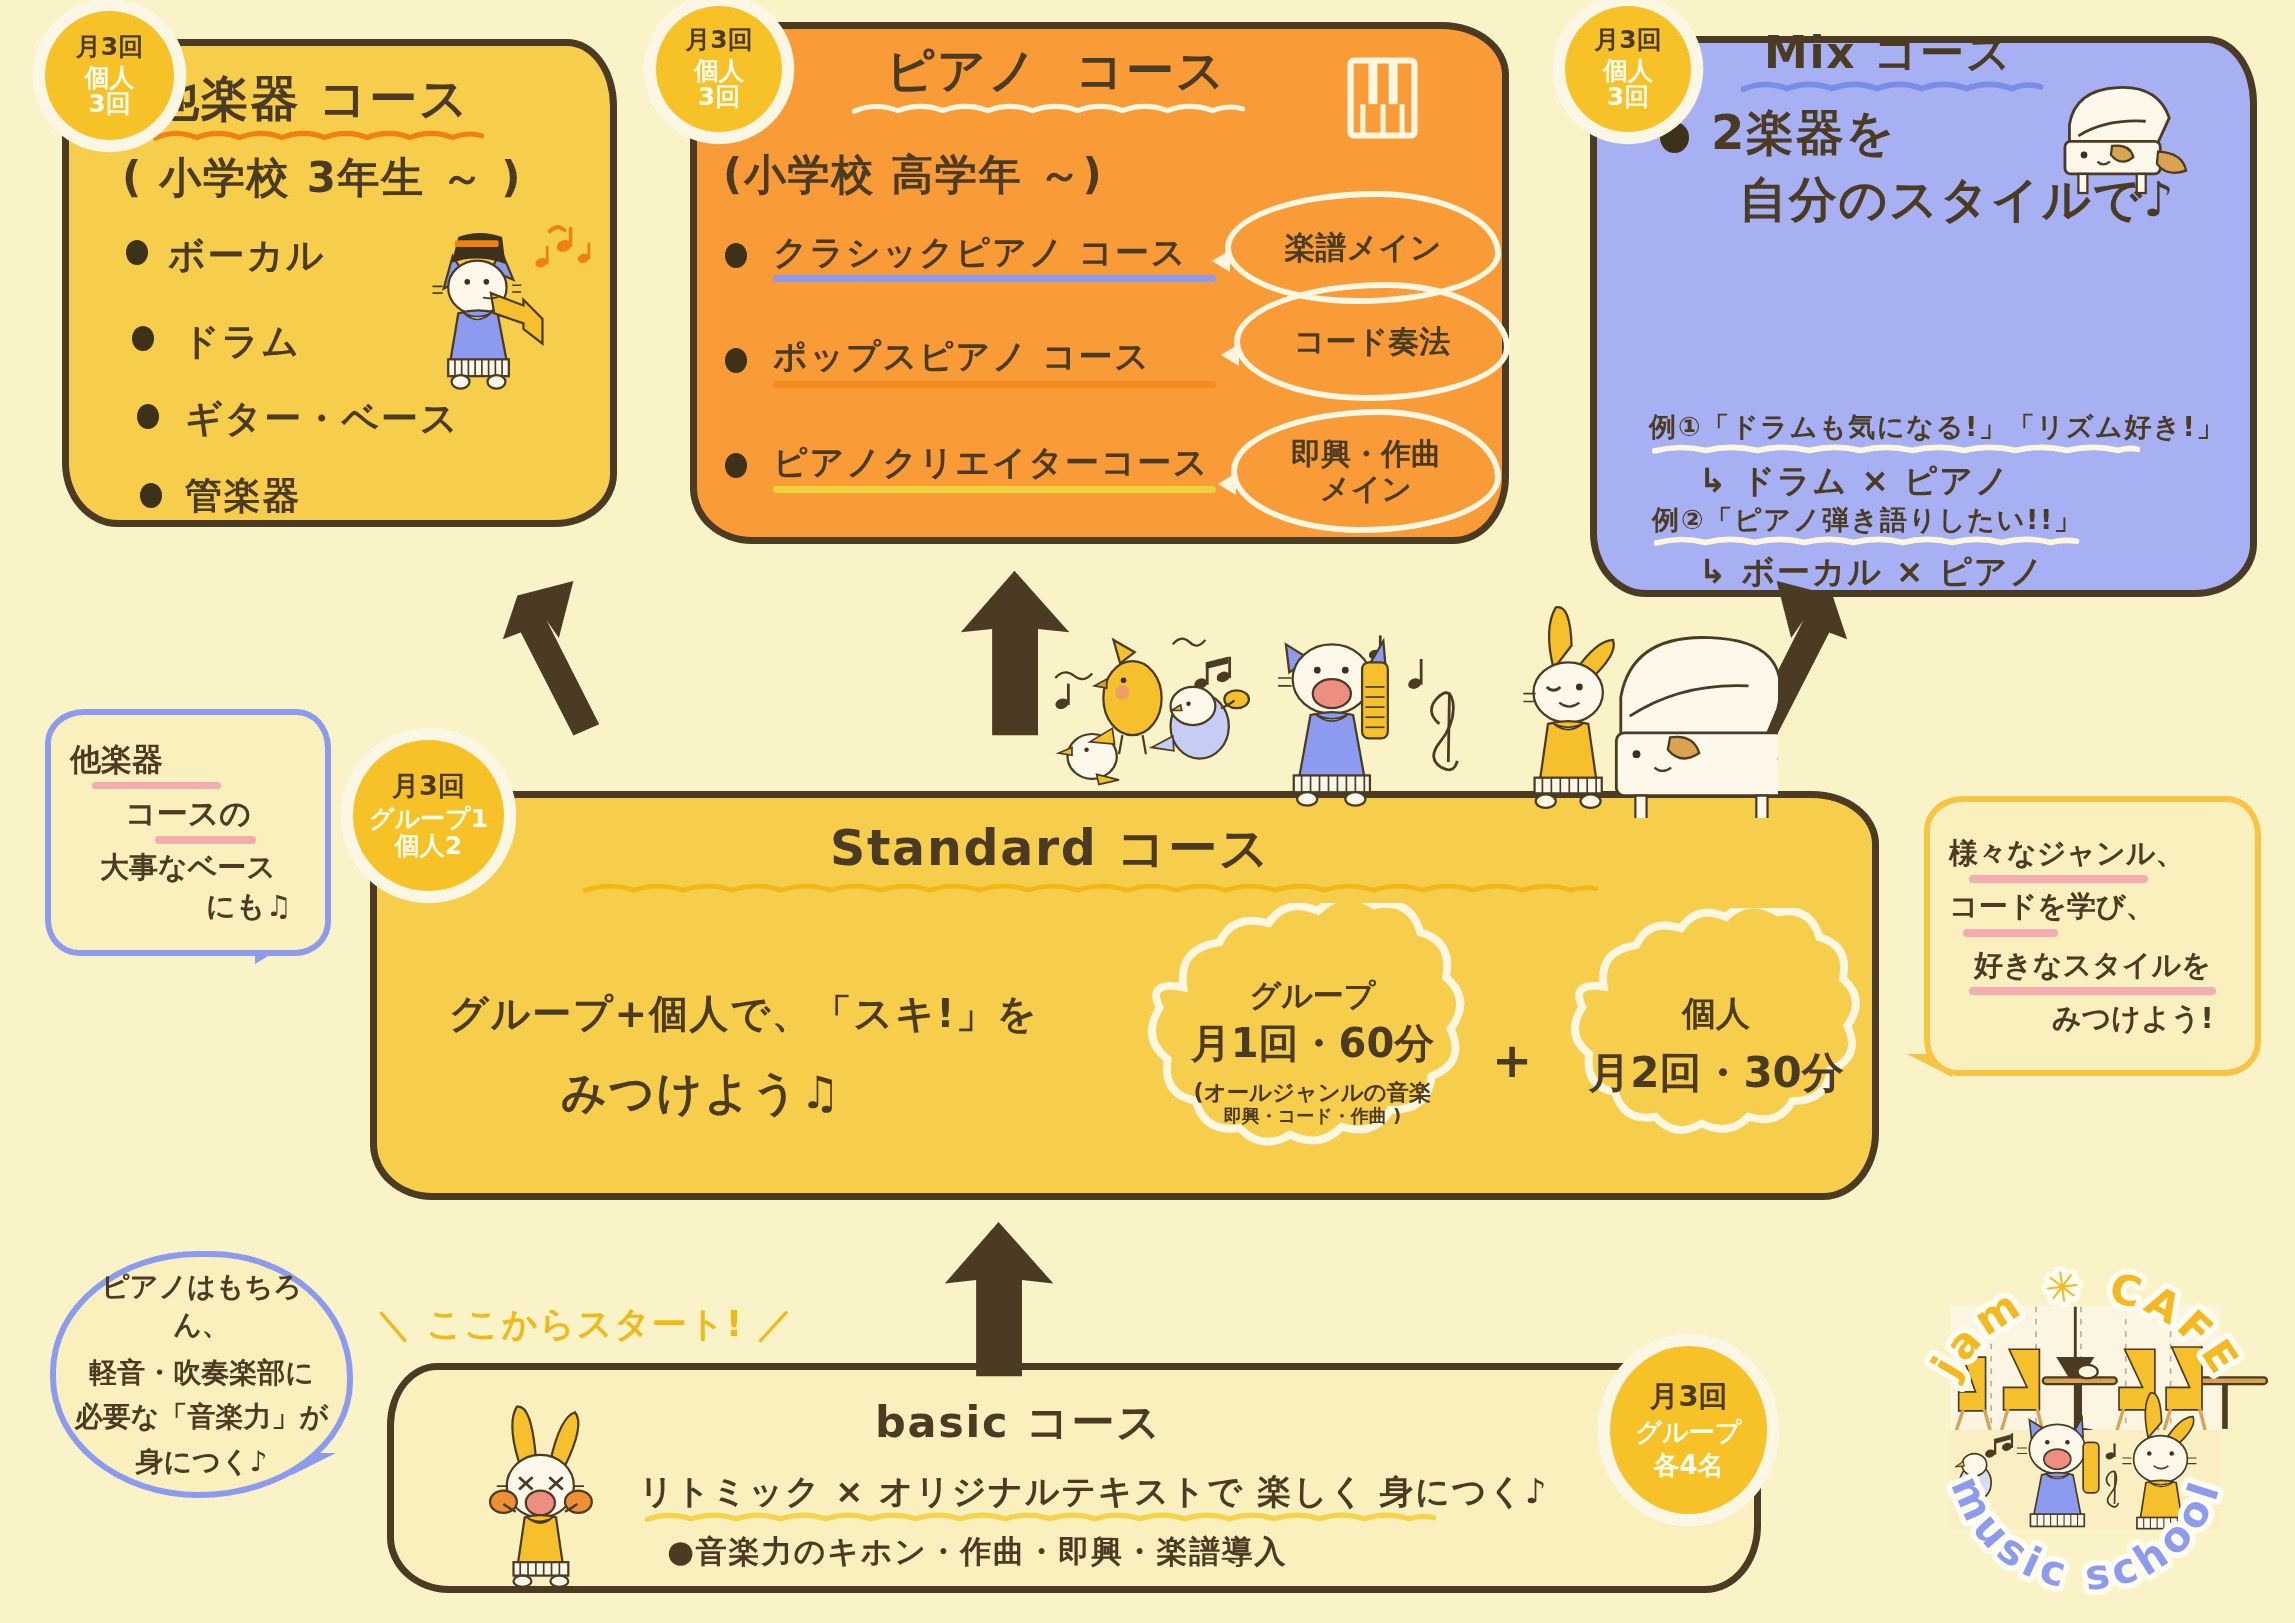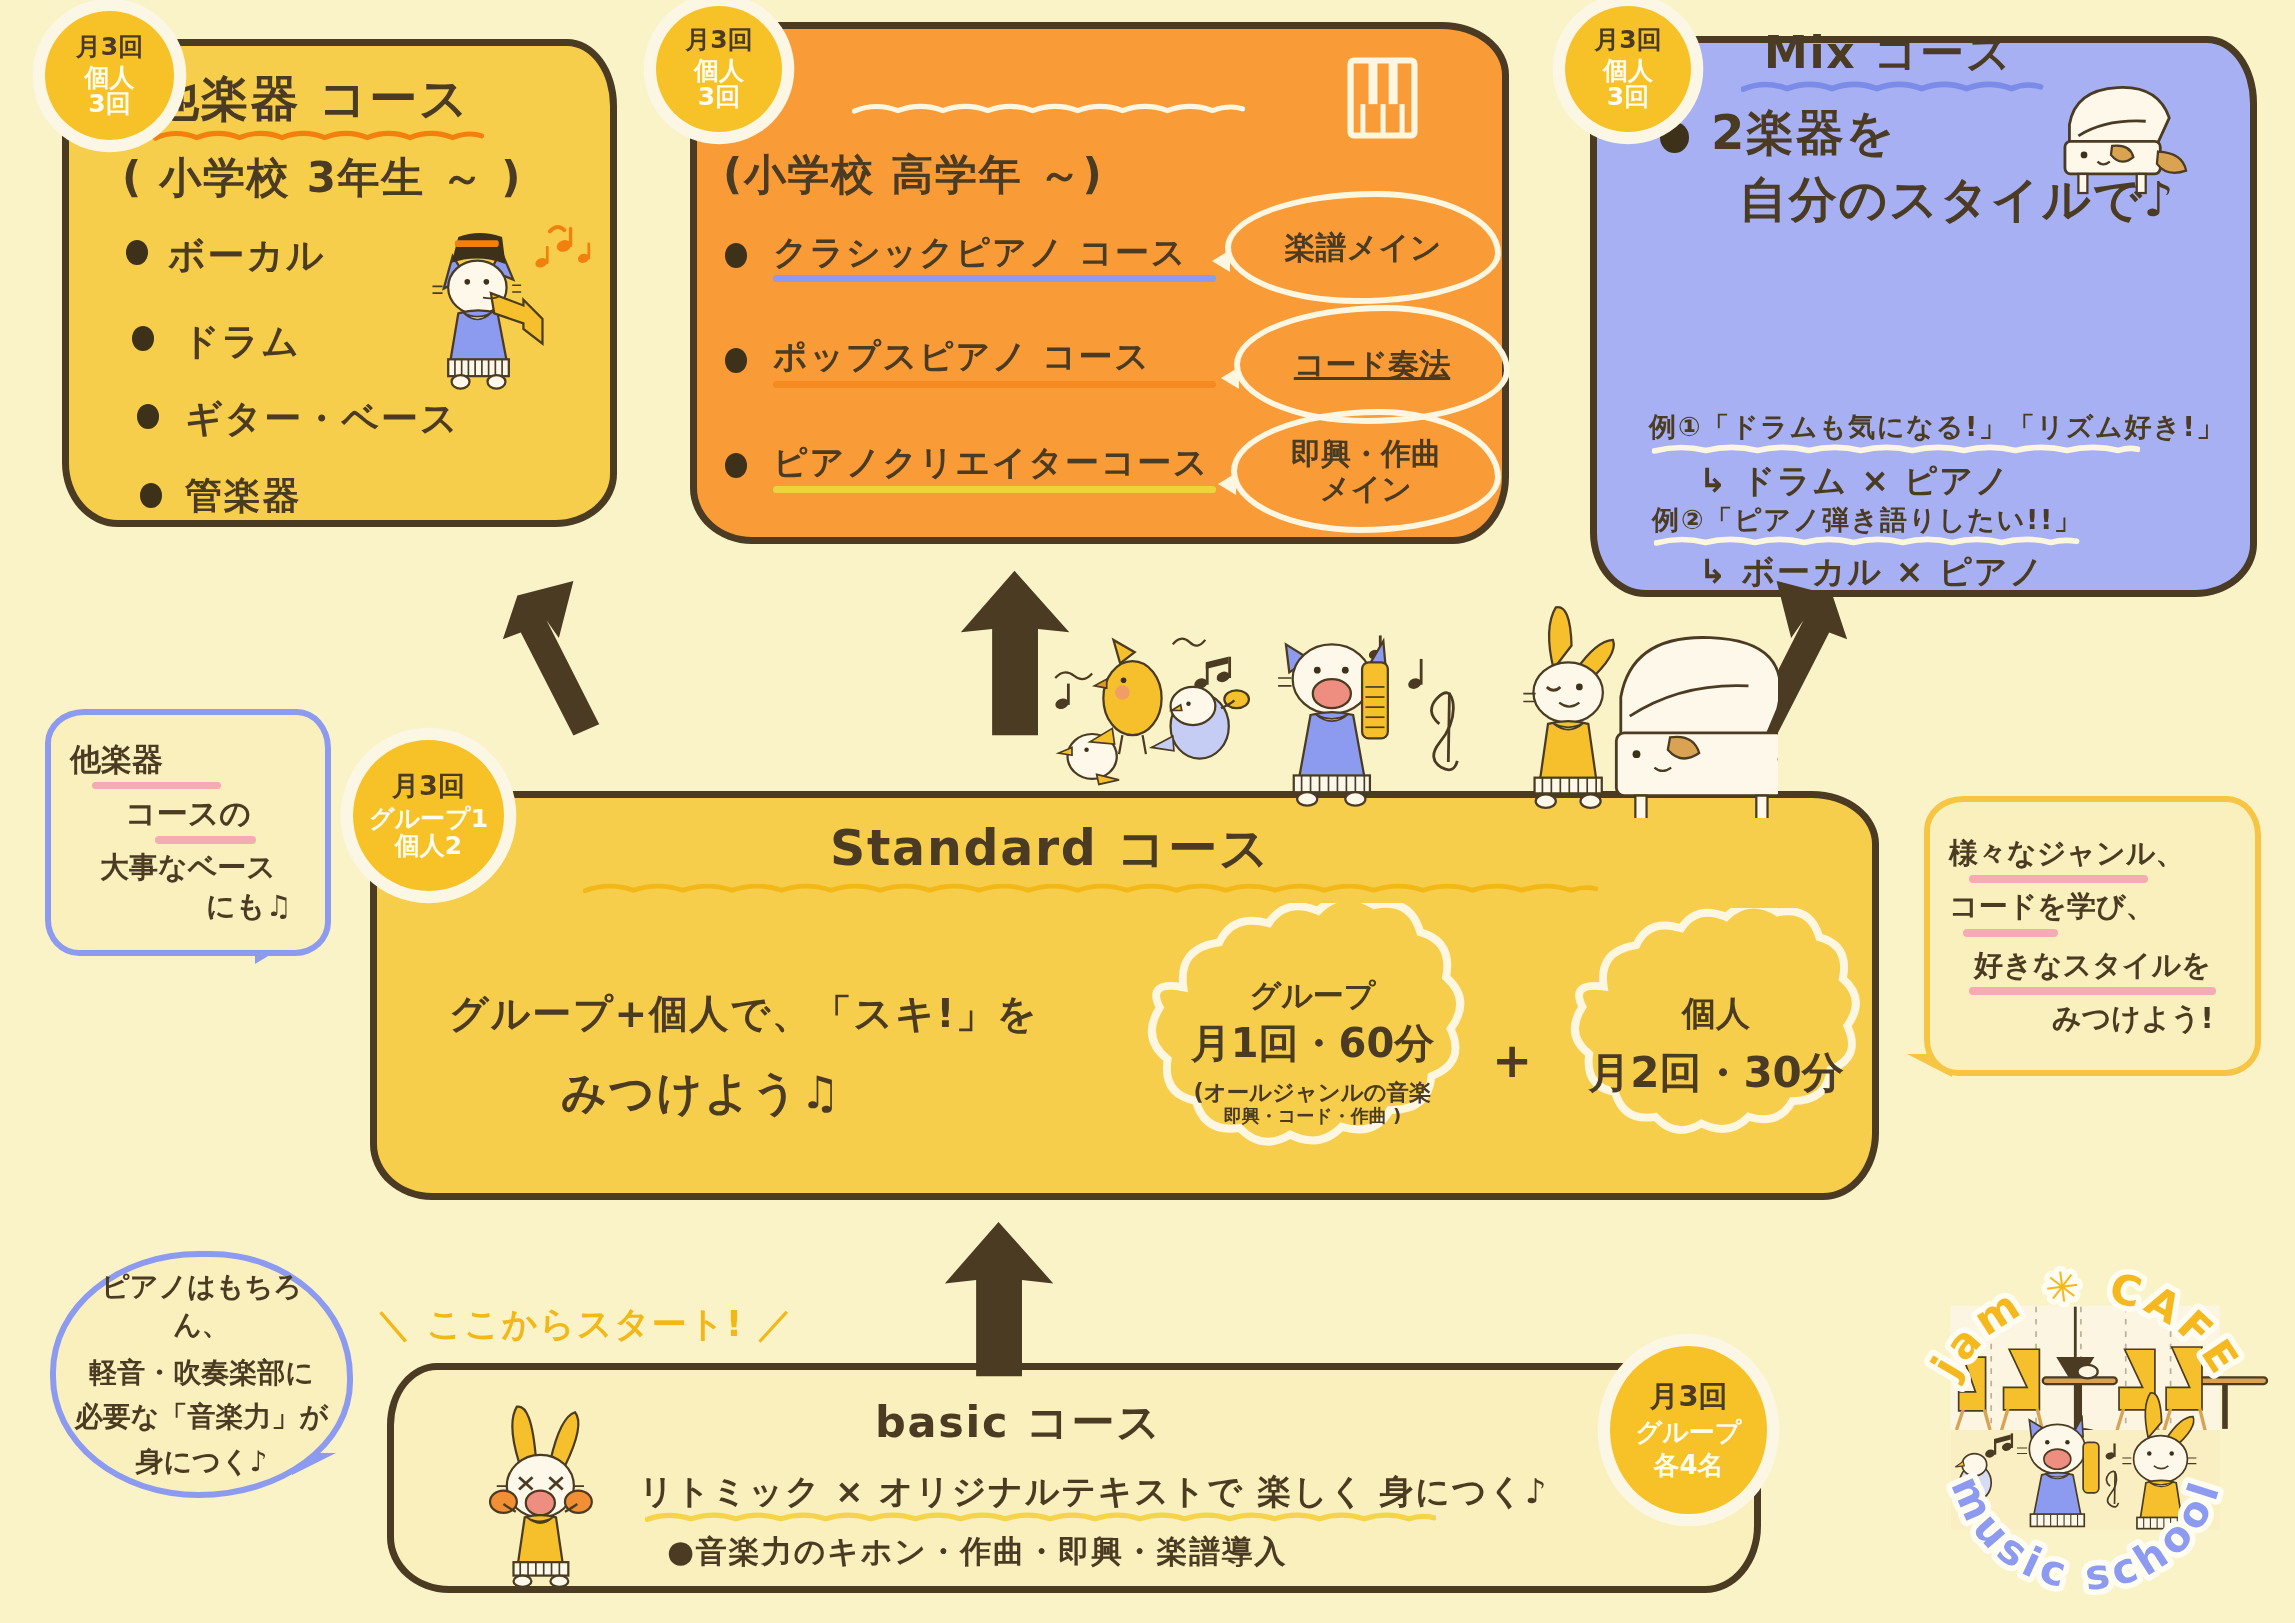--- a/index.html
+++ b/index.html
@@ -203,20 +203,21 @@
   </div>
 
   <div class="card card-orange r2" style="left:690px;top:22.4px;width:819px;height:522px;"></div>
 
   <div class="badge" style="left:656px;top:5.6px;width:126px;height:126px;">
     <div class="b-top" style="font-size:25px;">月3回</div>
     <div class="b-sub" style="font-size:25px;margin-top:4.5px;">個人</div>
     <div class="b-sub" style="font-size:25px;">3回</div>
   </div>
 
+  <div class="t dark hand" style="left:886px;top:39px;font-size:48px;">ピアノ  コース</div>
 
   <div class="squig" style="left:852px;top:101px;width:393px;">
     <svg viewBox="0 0 700 24" preserveAspectRatio="none">
       <path d="M4,18 Q42,2 82,17 Q122,2 162,17 Q202,2 242,17 Q282,2 322,17 Q362,2 402,17 Q442,2 482,17 Q522,2 562,17 Q602,2 642,17 Q672,6 696,14" fill="none" stroke="#FDF6E0" stroke-width="9" stroke-linecap="round"></path>
     </svg>
   </div>
 
   <div class="illo" style="left:1346px;top:56px;width:73px;height:84px;">
     <svg viewBox="0 0 130 150" width="73" height="84">
       <rect x="8" y="8" width="114" height="134" fill="none" stroke="#FDF6E0" stroke-width="11" rx="6"></rect>
@@ -234,21 +235,21 @@
   <div class="t dark hand" style="left:773px;top:230px;font-size:34px;">クラシックピアノ コース</div>
   <div class="ul" style="left:773px;top:275px;width:443px;background:#8C9BF0;"></div>
   <div class="callout" style="left:1225px;top:191px;width:264px;height:101px;font-size:31px;">
     <span class="tail"></span>
     <span>楽譜メイン</span>
   </div>
 
   <div class="dot" style="left:725px;top:348px;"></div>
   <div class="t dark hand" style="left:773px;top:334px;font-size:34px;">ポップスピアノ コース</div>
   <div class="ul" style="left:773px;top:381px;width:443px;background:#F58A20;"></div>
-  <div class="callout" style="left:1234px;top:305px;width:264px;height:107px;font-size:31px;text-decoration:underline;">
+  <div class="callout" style="left:1234px;top:282px;width:264px;height:107px;font-size:31px;">
     <span class="tail"></span>
     <span>コード奏法</span>
   </div>
 
   <div class="dot" style="left:725px;top:453px;"></div>
   <div class="t dark hand" style="left:773px;top:440px;font-size:34px;">ピアノクリエイターコース</div>
   <div class="ul" style="left:773px;top:486px;width:443px;background:#F2D23C;"></div>
   <div class="callout" style="left:1231px;top:409px;width:258px;height:112px;font-size:30px;">
     <span class="tail"></span>
     <span style="white-space:pre-line;">即興・作曲

